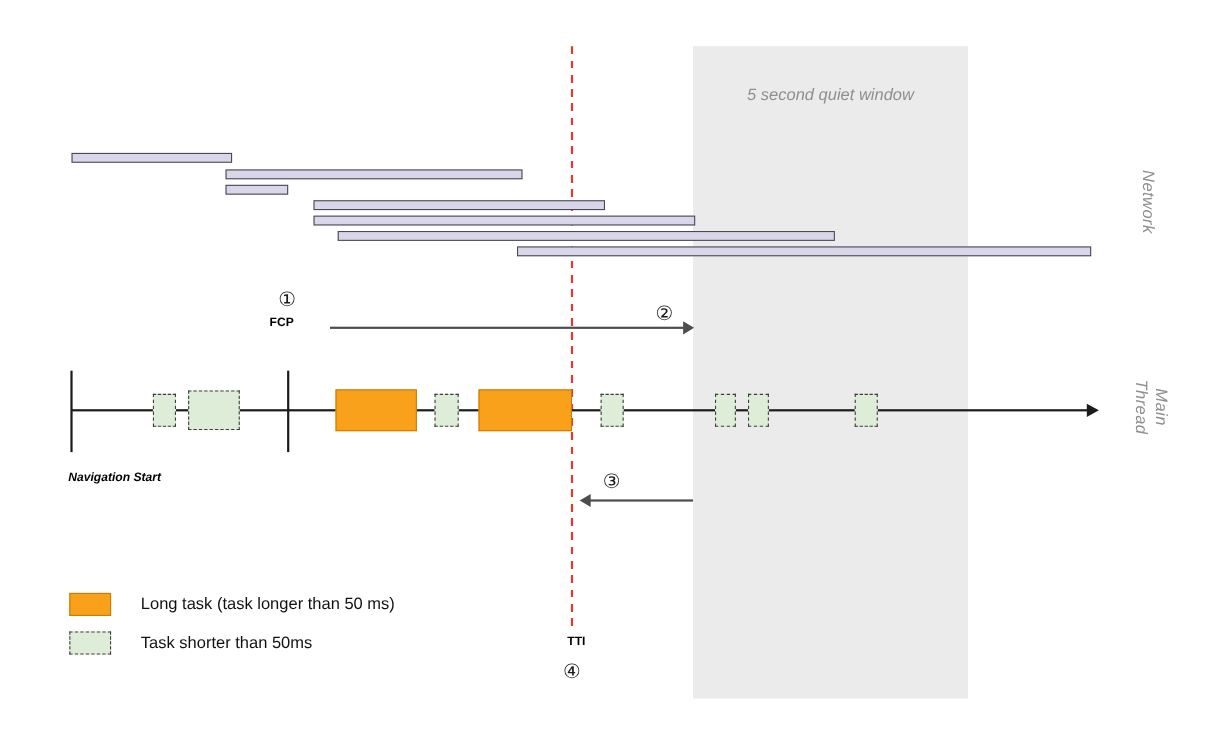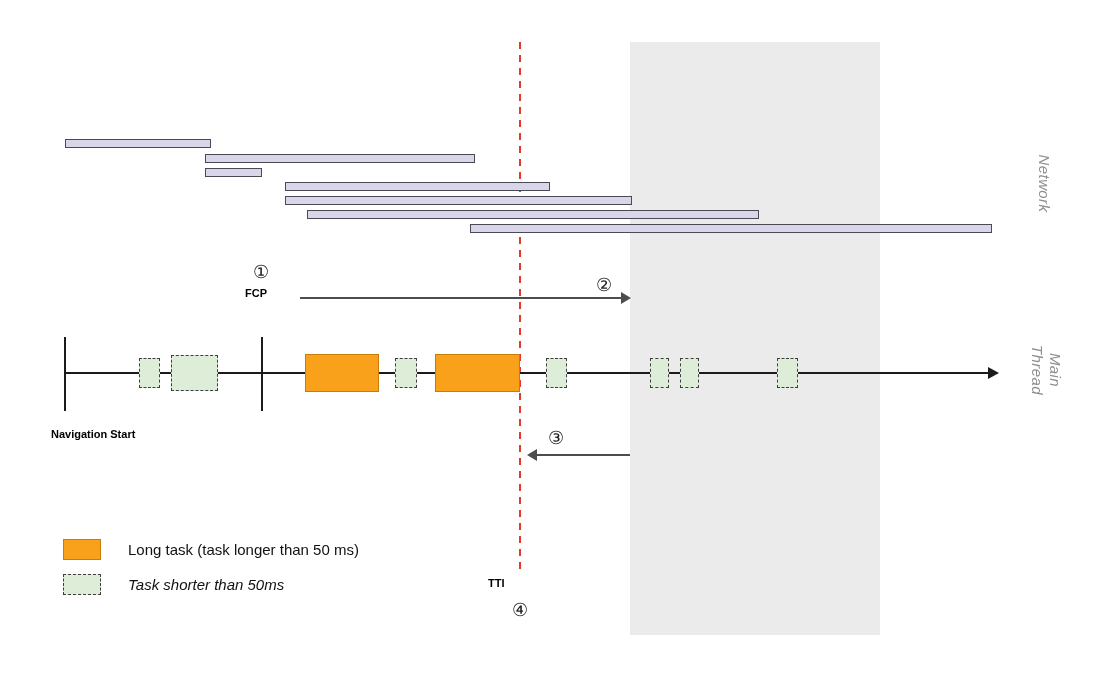--- a/index.html
+++ b/index.html
@@ -32,36 +32,37 @@
   .thin-line{position:absolute;height:2px;background:var(--arrow,#4d4d4d);}
   
   .task-short{position:absolute;top:358px;height:30px;box-sizing:border-box;
     background:var(--short-task,#deedd8);border:1.6px dashed var(--task-border,#3e3e3e);}
   .task-short-big{top:355px;height:36px;}
   .task-long{position:absolute;top:354px;height:38px;box-sizing:border-box;
     background:var(--long-task,#f9a11b);border:1px solid var(--long-task-border,#c87d06);}
   
   .marker{position:absolute;font-size:18px;color:var(--ink,#1b1b1b);}
   .bold-label{position:absolute;font-weight:bold;font-size:11px;color:#000;}
-  .nav-start{left:51px;top:424px;width:112px;line-height:21px;}
+  .nav-start{left:62px;top:424px;width:112px;line-height:21px;font-style:italic;}
   .fcp{left:245px;top:287px;}
-  .tti-label{left:488px;top:577px;width:44px;text-align:left;}
+  .tti-label{left:502px;top:577px;width:44px;text-align:center;}
   .marker-4{left:498px;top:599px;width:44px;text-align:center;}
   
   .legend-swatch{position:absolute;width:38px;height:21px;box-sizing:border-box;}
   .legend-swatch.long{background:var(--long-task,#f9a11b);border:1px solid var(--long-task-border,#c87d06);}
   .legend-swatch.short{background:var(--short-task,#deedd8);border:1.6px dashed var(--task-border,#3e3e3e);}
   .legend-text{position:absolute;font-size:15px;color:#111;text-align:right;}
 </style>
 </head>
 <body>
 
 <div class="stage">
 
   <div class="quiet-window"></div>
+  <div class="quiet-label">5 second quiet window</div>
 
   <div class="tti-line"></div>
 
   <div>
       <div class="net-bar" style="left: 65px; top: 139px; width: 146px;"></div>
       <div class="net-bar" style="left: 205px; top: 154px; width: 270px;"></div>
       <div class="net-bar" style="left: 205px; top: 168px; width: 57px;"></div>
       <div class="net-bar" style="left: 285px; top: 182px; width: 265px;"></div>
       <div class="net-bar" style="left: 285px; top: 196px; width: 347px;"></div>
       <div class="net-bar" style="left: 307px; top: 210px; width: 452px;"></div>
@@ -98,19 +99,19 @@
   <div class="bold-label nav-start">Navigation Start</div>
 
   <div class="marker" style="left:548px;top:427px;">③</div>
   <div class="thin-line" style="left:536px;top:454px;width:94px;"></div>
   <div class="tri tri-left-arrow" style="left:527px;top:449px;"></div>
 
   <div>
     <div class="legend-swatch long" style="left:63px;top:539px;"></div>
     <div class="legend-text" style="left:128px;top:541px;">Long task (task longer than 50 ms)</div>
     <div class="legend-swatch short" style="left:63px;top:574px;"></div>
-    <div class="legend-text" style="left:128px;top:576px;font-style:italic;">Task shorter than 50ms</div>
+    <div class="legend-text" style="left:128px;top:576px;">Task shorter than 50ms</div>
   </div>
 
   <div class="bold-label tti-label">TTI</div>
   <div class="marker marker-4">④</div>
 
 </div>
 
 </body></html>

